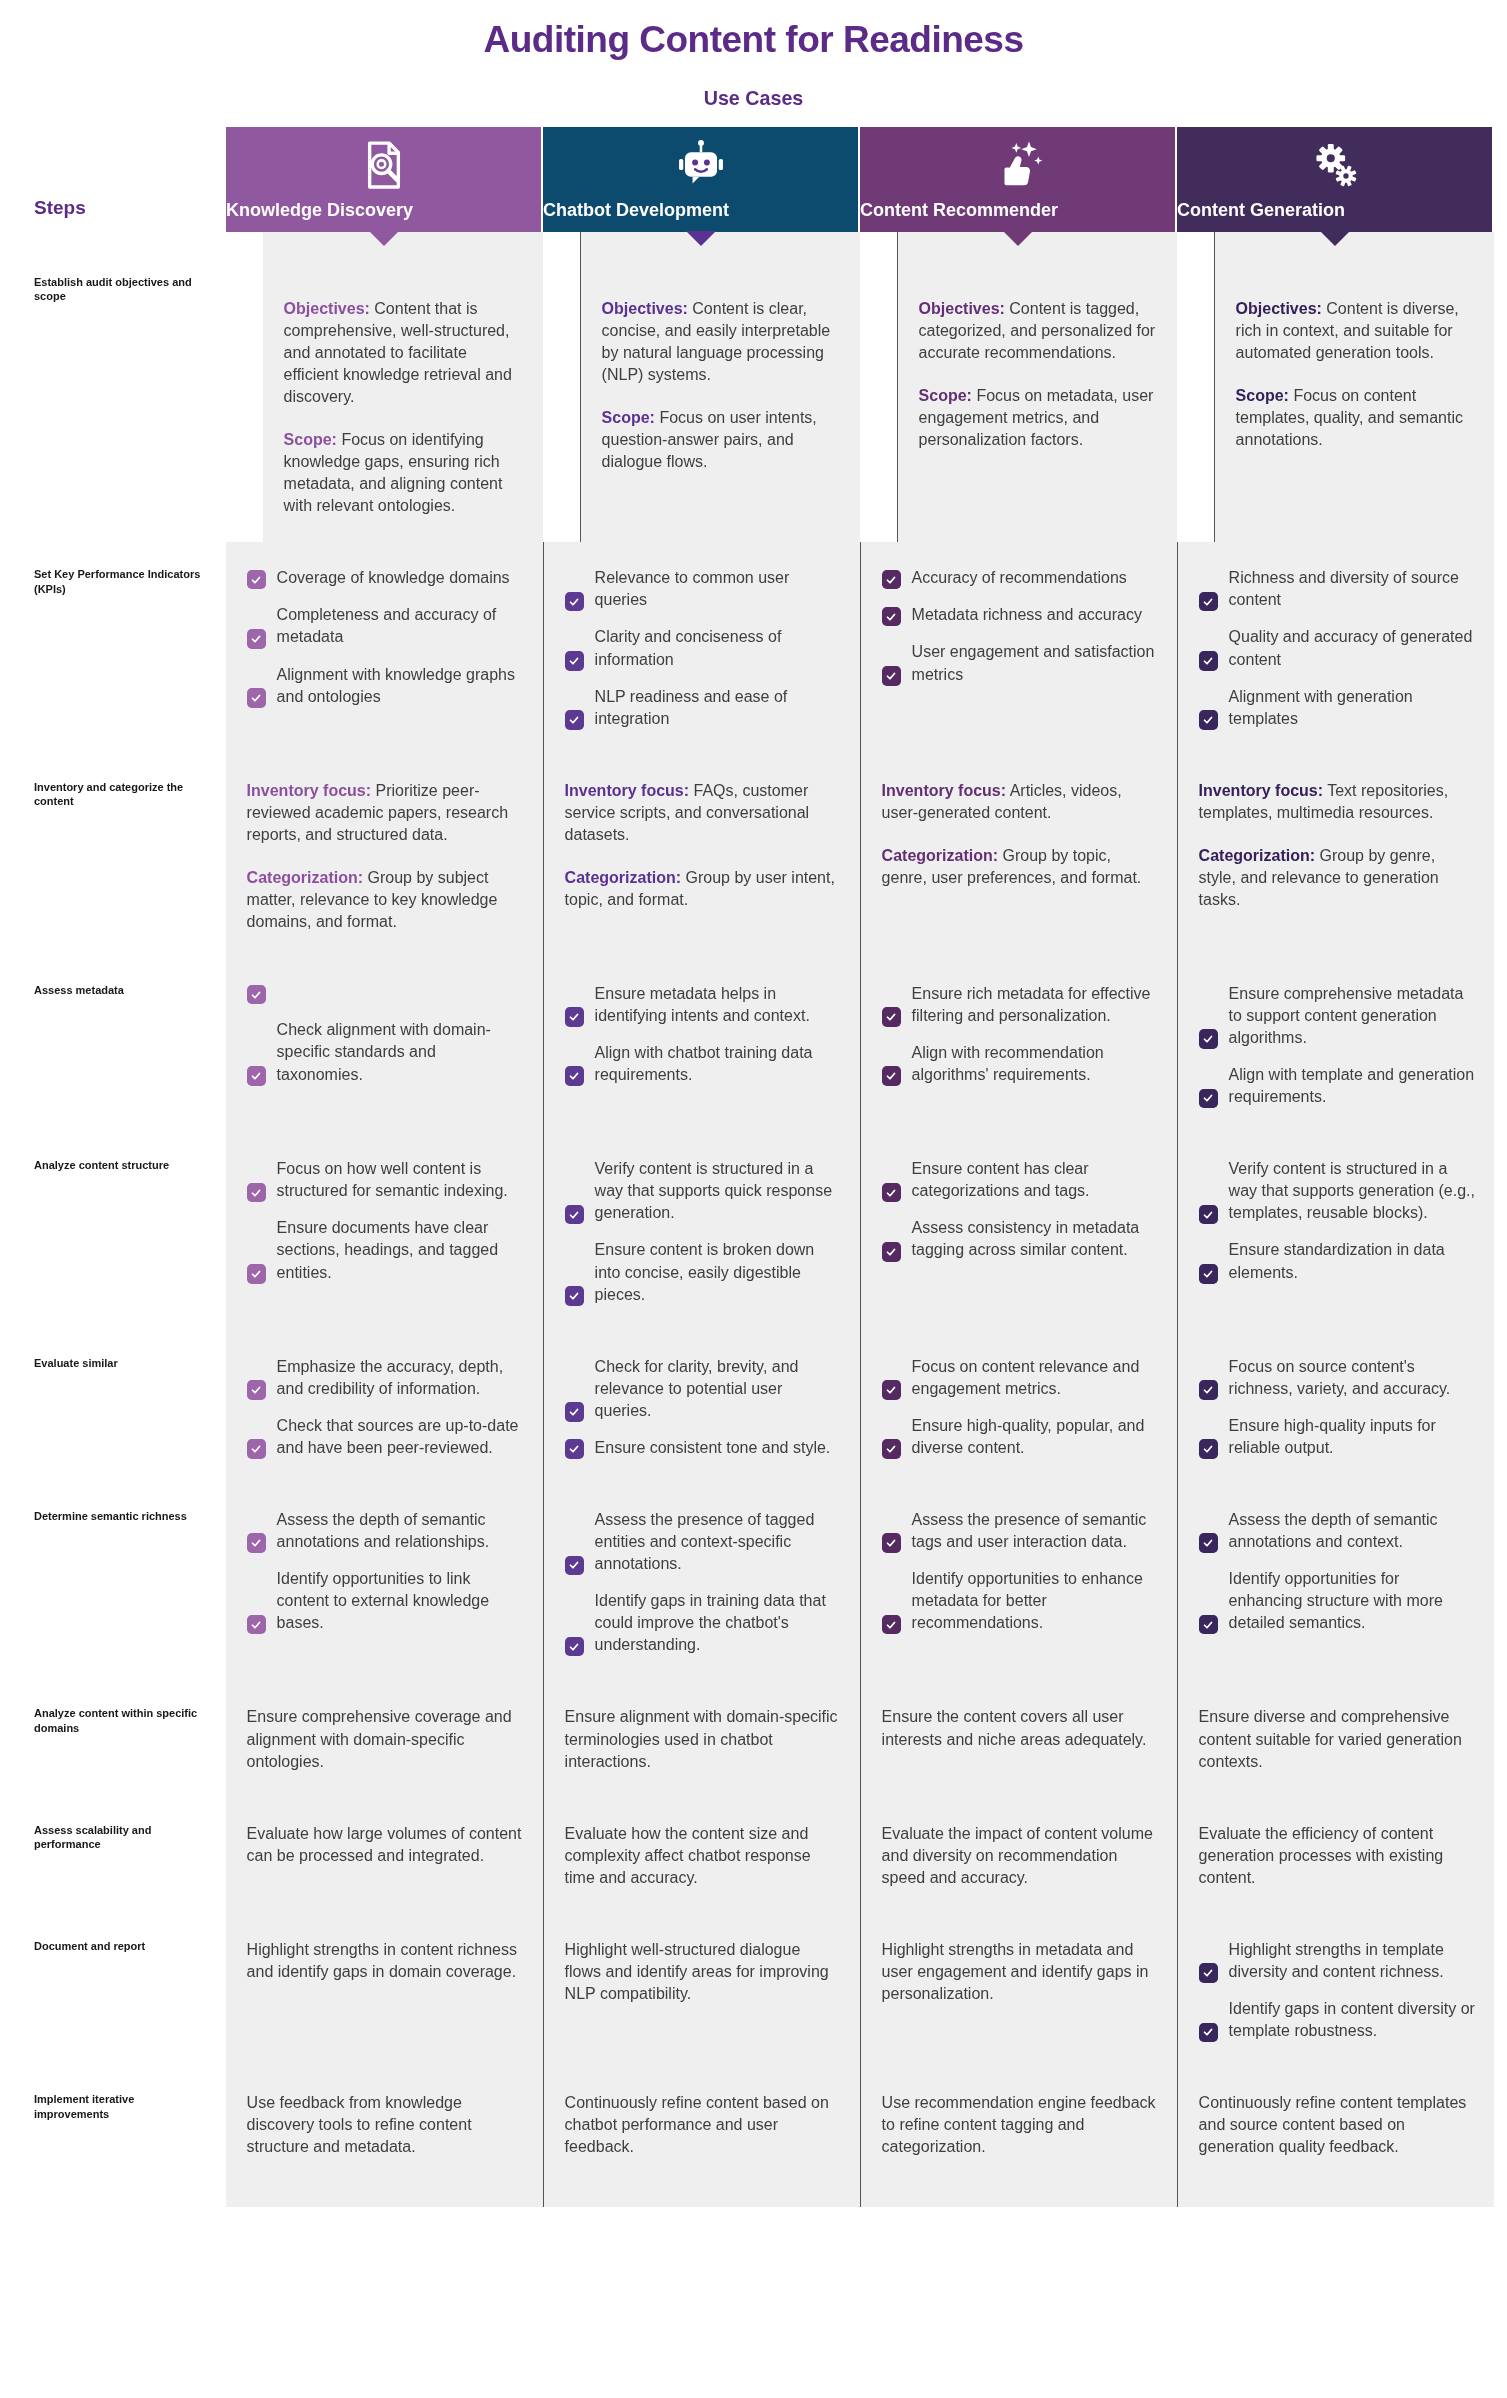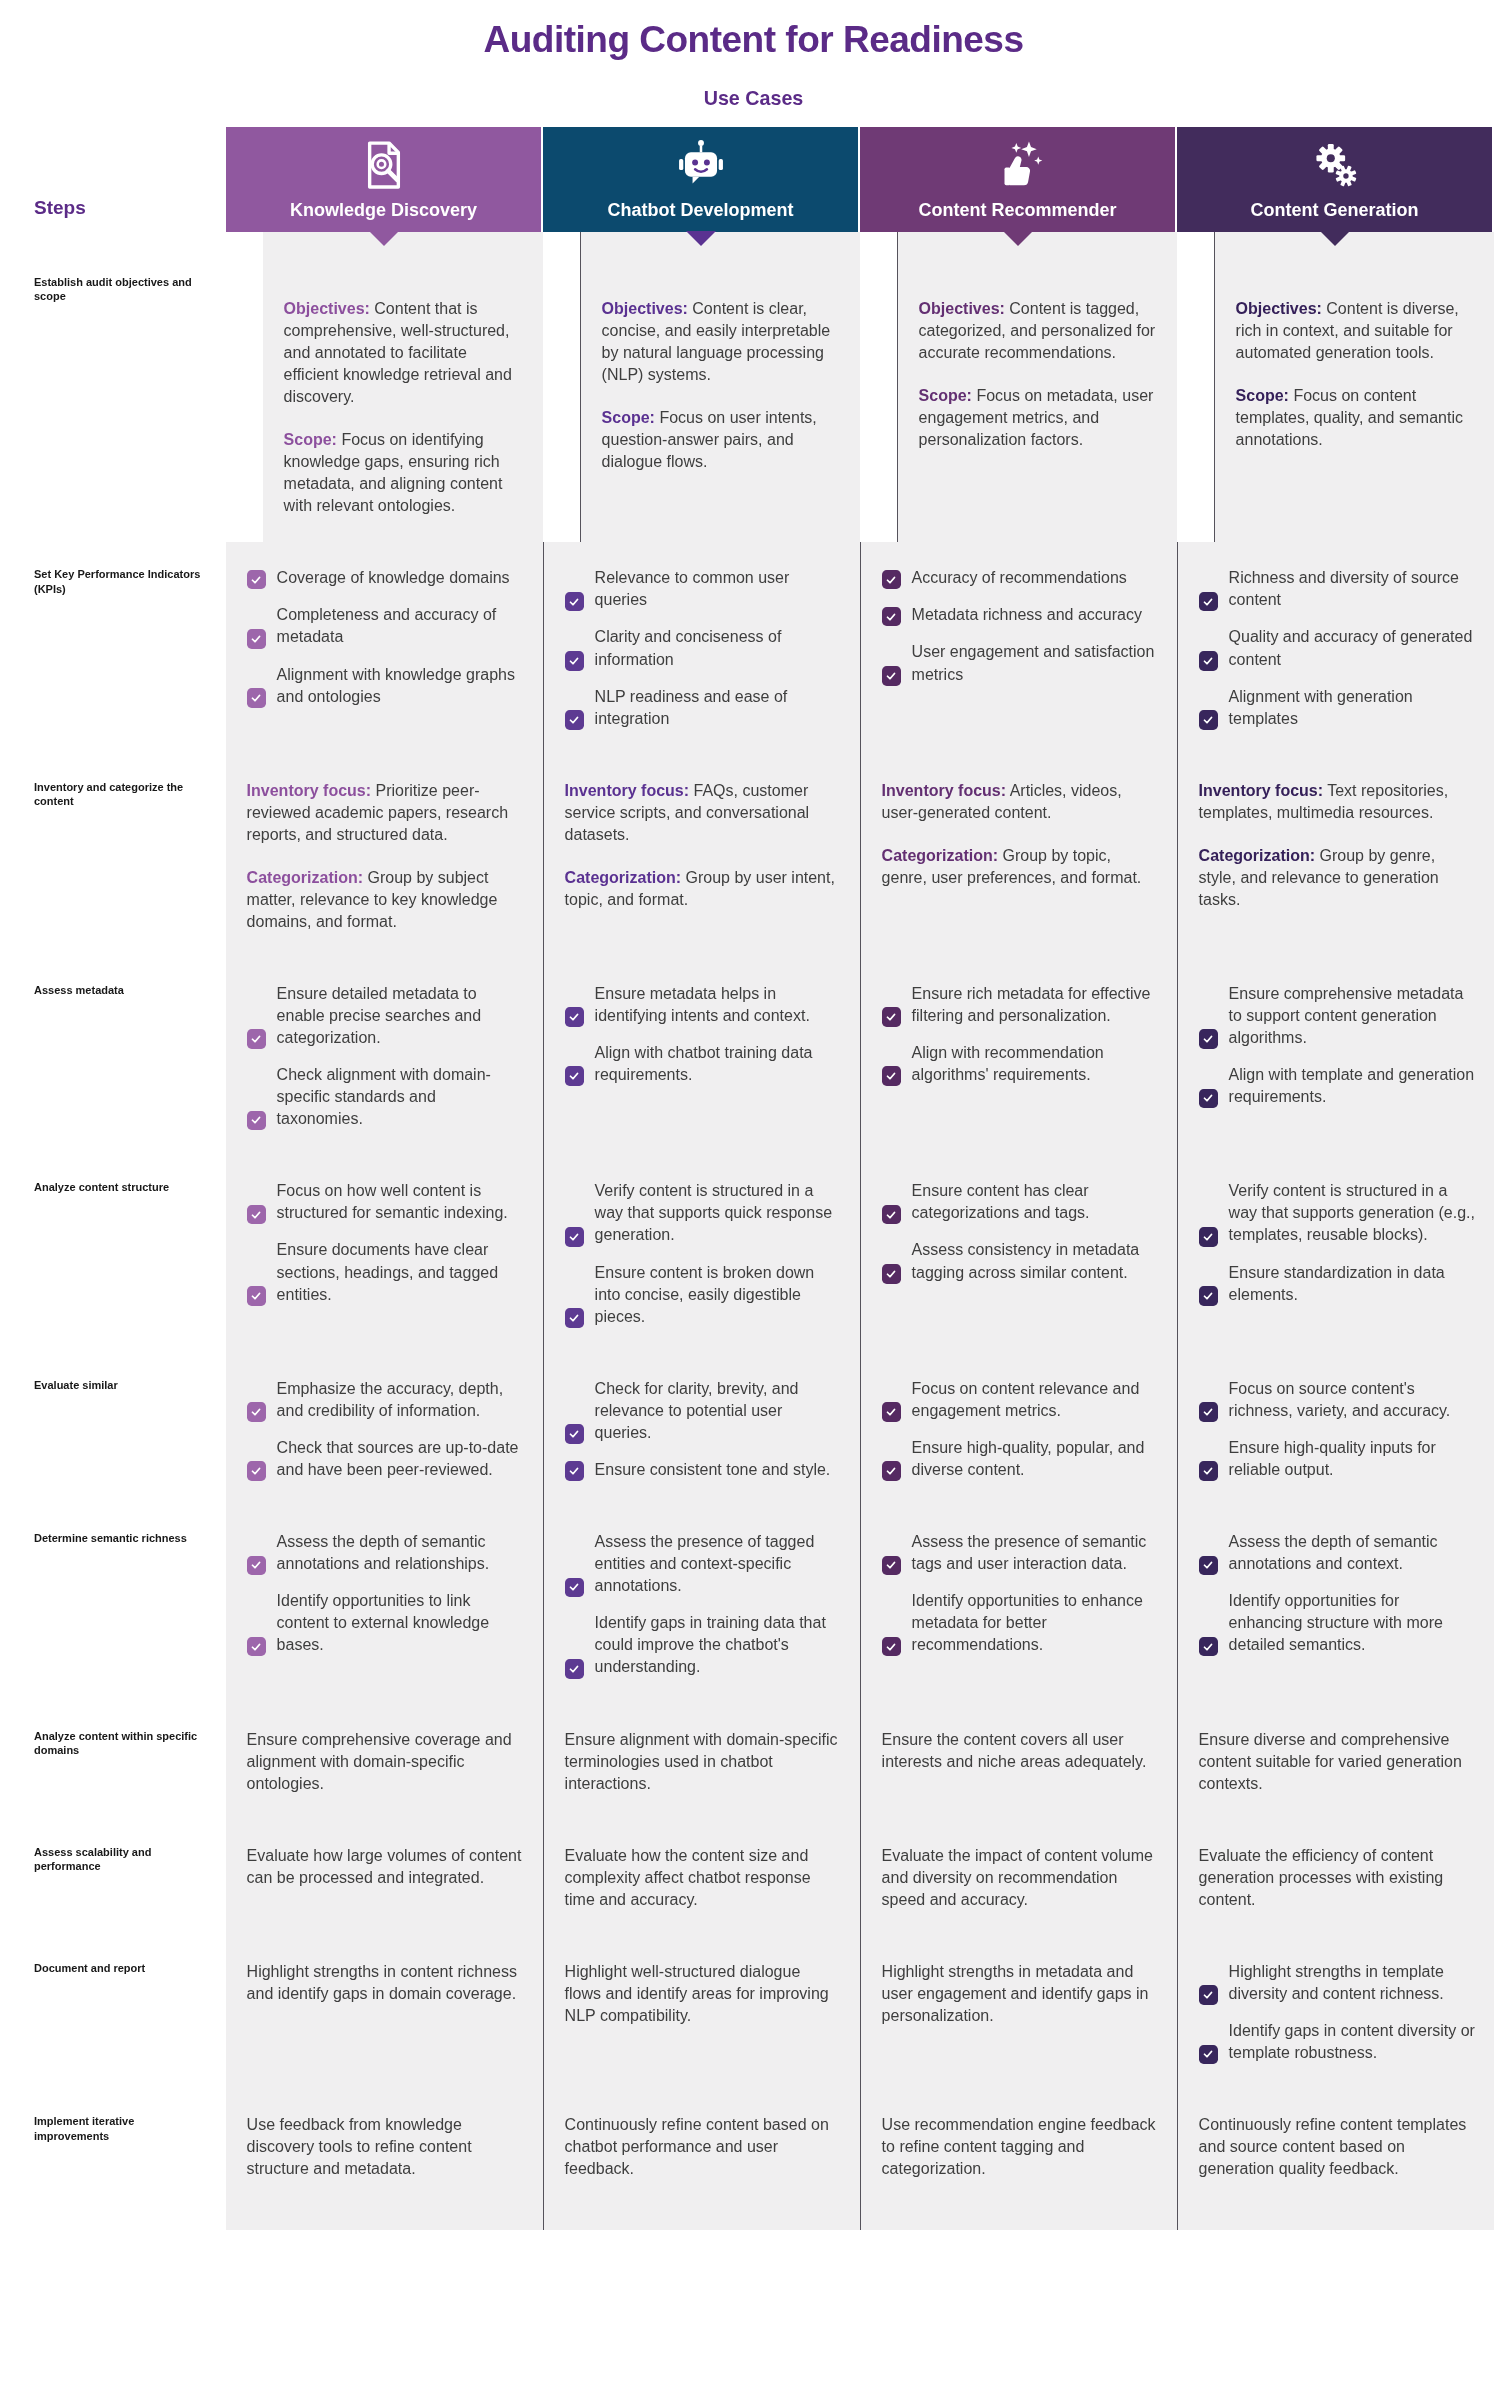--- a/index.html
+++ b/index.html
@@ -22,21 +22,21 @@
     grid-template-columns:192px 317px 317px 317px 317px;
     margin-left:34px;
   }
   .steps-head{
     align-self:end;
     font-size:19px;font-weight:bold;color:#5b2b87;
     padding:0 9.4px 13px 0;
   }
   .col-header{
     position:relative;height:105px;margin-right:1.9px;
-    display:flex;flex-direction:column;align-items:center;justify-content:flex-end;
+    display:flex;flex-direction:column;justify-content:flex-end;
     padding-bottom:11.2px;box-sizing:border-box;
   }
   .col-header .icon{
     position:absolute;top:11.2px;left:50%;transform:translateX(-50%);
     width:54px;height:54px;display:block;
   }
   .col-header .hlabel{
     color:#ffffff;font-size:18px;font-weight:bold;white-space:nowrap;
   }
   .pointer{
@@ -286,21 +286,20 @@
         <p class="seg"><strong style="color: rgb(53, 32, 89);">Categorization:</strong> Group by genre, style, and relevance to generation tasks.</p>
       </div>
       <div class="step-cell">Assess metadata</div>
       <div class="cell">
         <div class="check-item">
           <span class="checkbox" style="background: rgb(157, 102, 171);">
             <svg viewBox="0 0 24 24" width="12" height="12">
   <path d="M5 12.5 L10 17.5 L19 7" stroke="#fff" stroke-width="3.5" fill="none" stroke-linecap="round" stroke-linejoin="round"></path>
             </svg>
           </span>
-          <span class="check-text">Ensure detailed metadata to enable precise searches and categorization.</span>
         </div>
         <div class="check-item">
           <span class="checkbox" style="background: rgb(157, 102, 171);">
             <svg viewBox="0 0 24 24" width="12" height="12">
   <path d="M5 12.5 L10 17.5 L19 7" stroke="#fff" stroke-width="3.5" fill="none" stroke-linecap="round" stroke-linejoin="round"></path>
             </svg>
           </span>
           <span class="check-text">Check alignment with domain-specific standards and taxonomies.</span>
         </div>
       </div>

